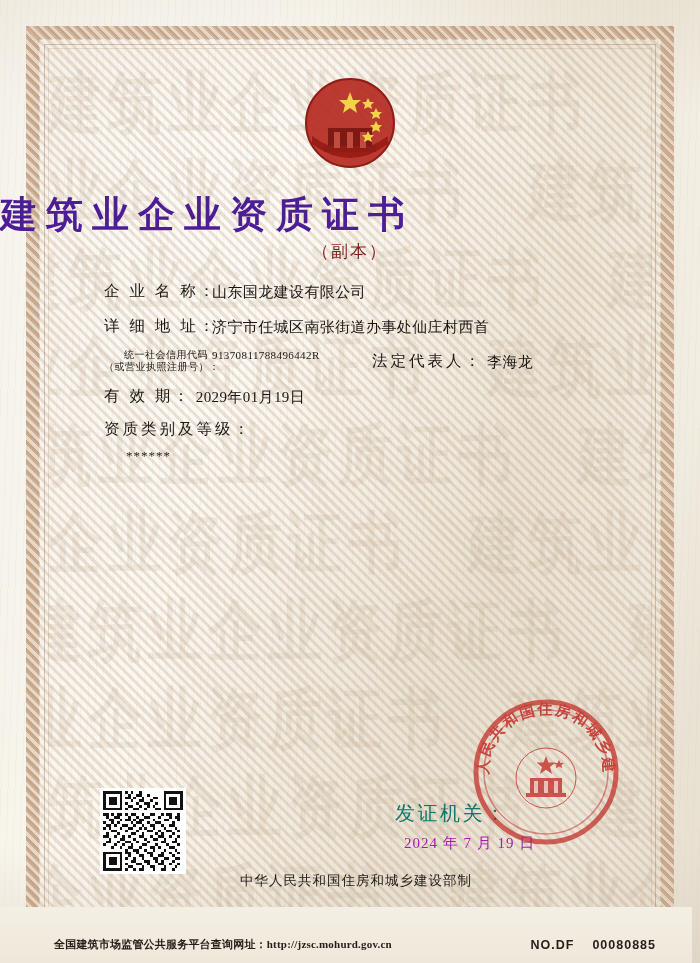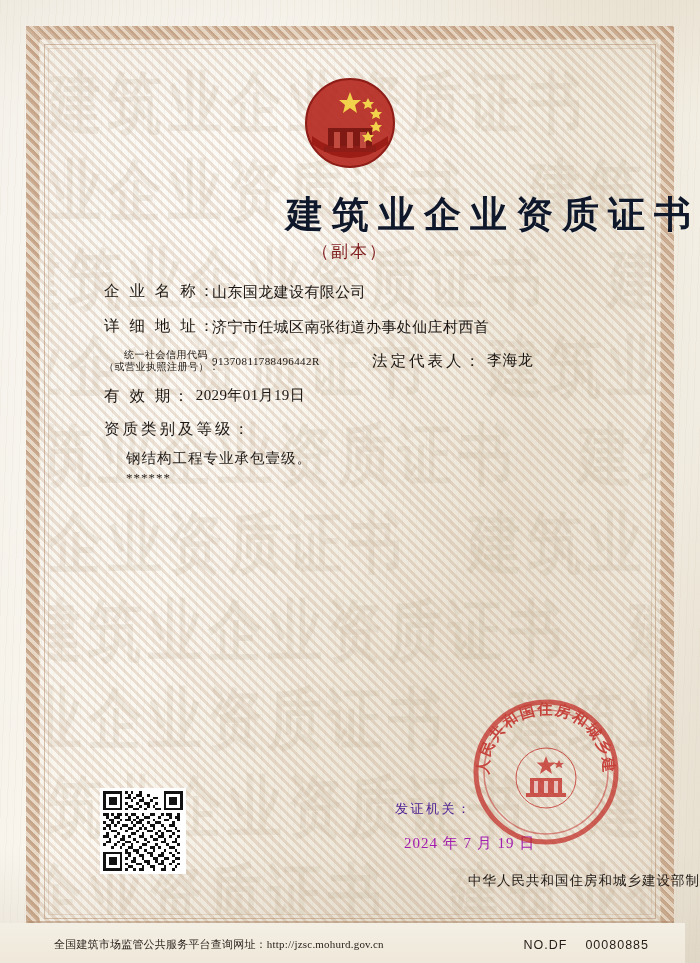--- a/index.html
+++ b/index.html
@@ -112,25 +112,25 @@
     transform: translateX(-50%);
     width: 112px;
     height: 98px;
   }
 
   
   .title {
     position: absolute;
     top: 190px;
     left: 0; right: 0;
-    text-align: right;
+    text-align: left;
     font-size: 37px;
     letter-spacing: 9px;
     font-weight: 700;
-    color: #0f172a;
+    color: #4c1d95;
     text-shadow: 0 1px 0 rgba(255,255,255,0.4);
   }
   .subtitle {
     position: absolute;
     top: 240px;
     left: 0; right: 0;
     text-align: center;
     font-size: 17px;
     letter-spacing: 2px;
     color: #7f1d1d;
@@ -167,22 +167,22 @@
   }
   .val.small { font-size: 11px; }
   .val.tiny { font-size: 10.5px; letter-spacing: 0; }
 
   .split {
     display: flex;
     align-items: flex-end;
     margin-bottom: 11px;
     min-height: 24px;
   }
-  .col-l { width: 268px; display: flex; align-items: center; }
-  .col-r { flex: 1; display: flex; }
+  .col-l { width: 268px; display: flex; align-items: flex-start; }
+  .col-r { flex: 1; display: flex; align-items: flex-end; }
 
   .lbl-stack {
     display: flex;
     flex-direction: column;
     line-height: 1.15;
     width: 104px;
     flex: none;
   }
   .lbl-stack span {
     font-size: 10px;
@@ -222,60 +222,61 @@
     padding: 3px;
     box-sizing: border-box;
   }
   .qr svg { display: block; }
 
   
   .issuer {
     position: absolute;
     left: 395px;
     top: 800px;
-    font-size: 13px;
+    font-size: 20px;
     letter-spacing: 2.5px;
-    color: #4c1d95;
+    color: #0f766e;
   }
   .issue-date {
     position: absolute;
     left: 404px;
     top: 834px;
     font-size: 15px;
     letter-spacing: 1px;
     color: #a21caf;
   }
   .footer-org {
     position: absolute;
     left: 0; right: 0;
     top: 872px;
-    text-align: right;
+    text-align: center;
     font-size: 13.5px;
     letter-spacing: 1px;
     color: #1f1a17;
     padding-left: 12px;
   }
 
   
   .seal {
     position: absolute;
     left: 466px;
     top: 692px;
     width: 160px;
     height: 160px;
     opacity: 0.82;
   }
 
   
   .bottom-strip {
     position: absolute;
-    left: 0; right: 15px;
+    left: 0; right: 8px;
     bottom: 0;
-    height: 40px;
+    height: 56px;
     background: linear-gradient(180deg, #f4efe4 0%, #efe8da 100%);
+    font-weight: bold;
   }
   .bottom-line {
     position: absolute;
     left: 26px; right: 26px;
     bottom: 40px;
     height: 2px;
     background: rgba(170,132,100,0.5);
   }
   .bottom-url {
     position: absolute;
@@ -373,21 +374,20 @@
 
 
     <div class="split">
       <div class="col-r">
         <span class="lbl">有 效 期：</span>
         <span class="val">2029年01月19日</span>
       </div>
     </div>
 
     <div class="qual-head">资质类别及等级：</div>
-    <div class="qual-body">钢结构工程专业承包壹级。</div>
     <div class="qual-stars">******</div>
   </div>
 
   <div class="qr">
     <svg viewBox="0 0 29 29" width="80" height="80" shape-rendering="crispEdges">
       <rect width="29" height="29" fill="#ffffff"></rect>
       <g fill="#111111">
         <rect x="0" y="0" width="7" height="1"></rect>
           <rect x="0" y="6" width="7" height="1"></rect>
         <rect x="0" y="0" width="1" height="7"></rect>

